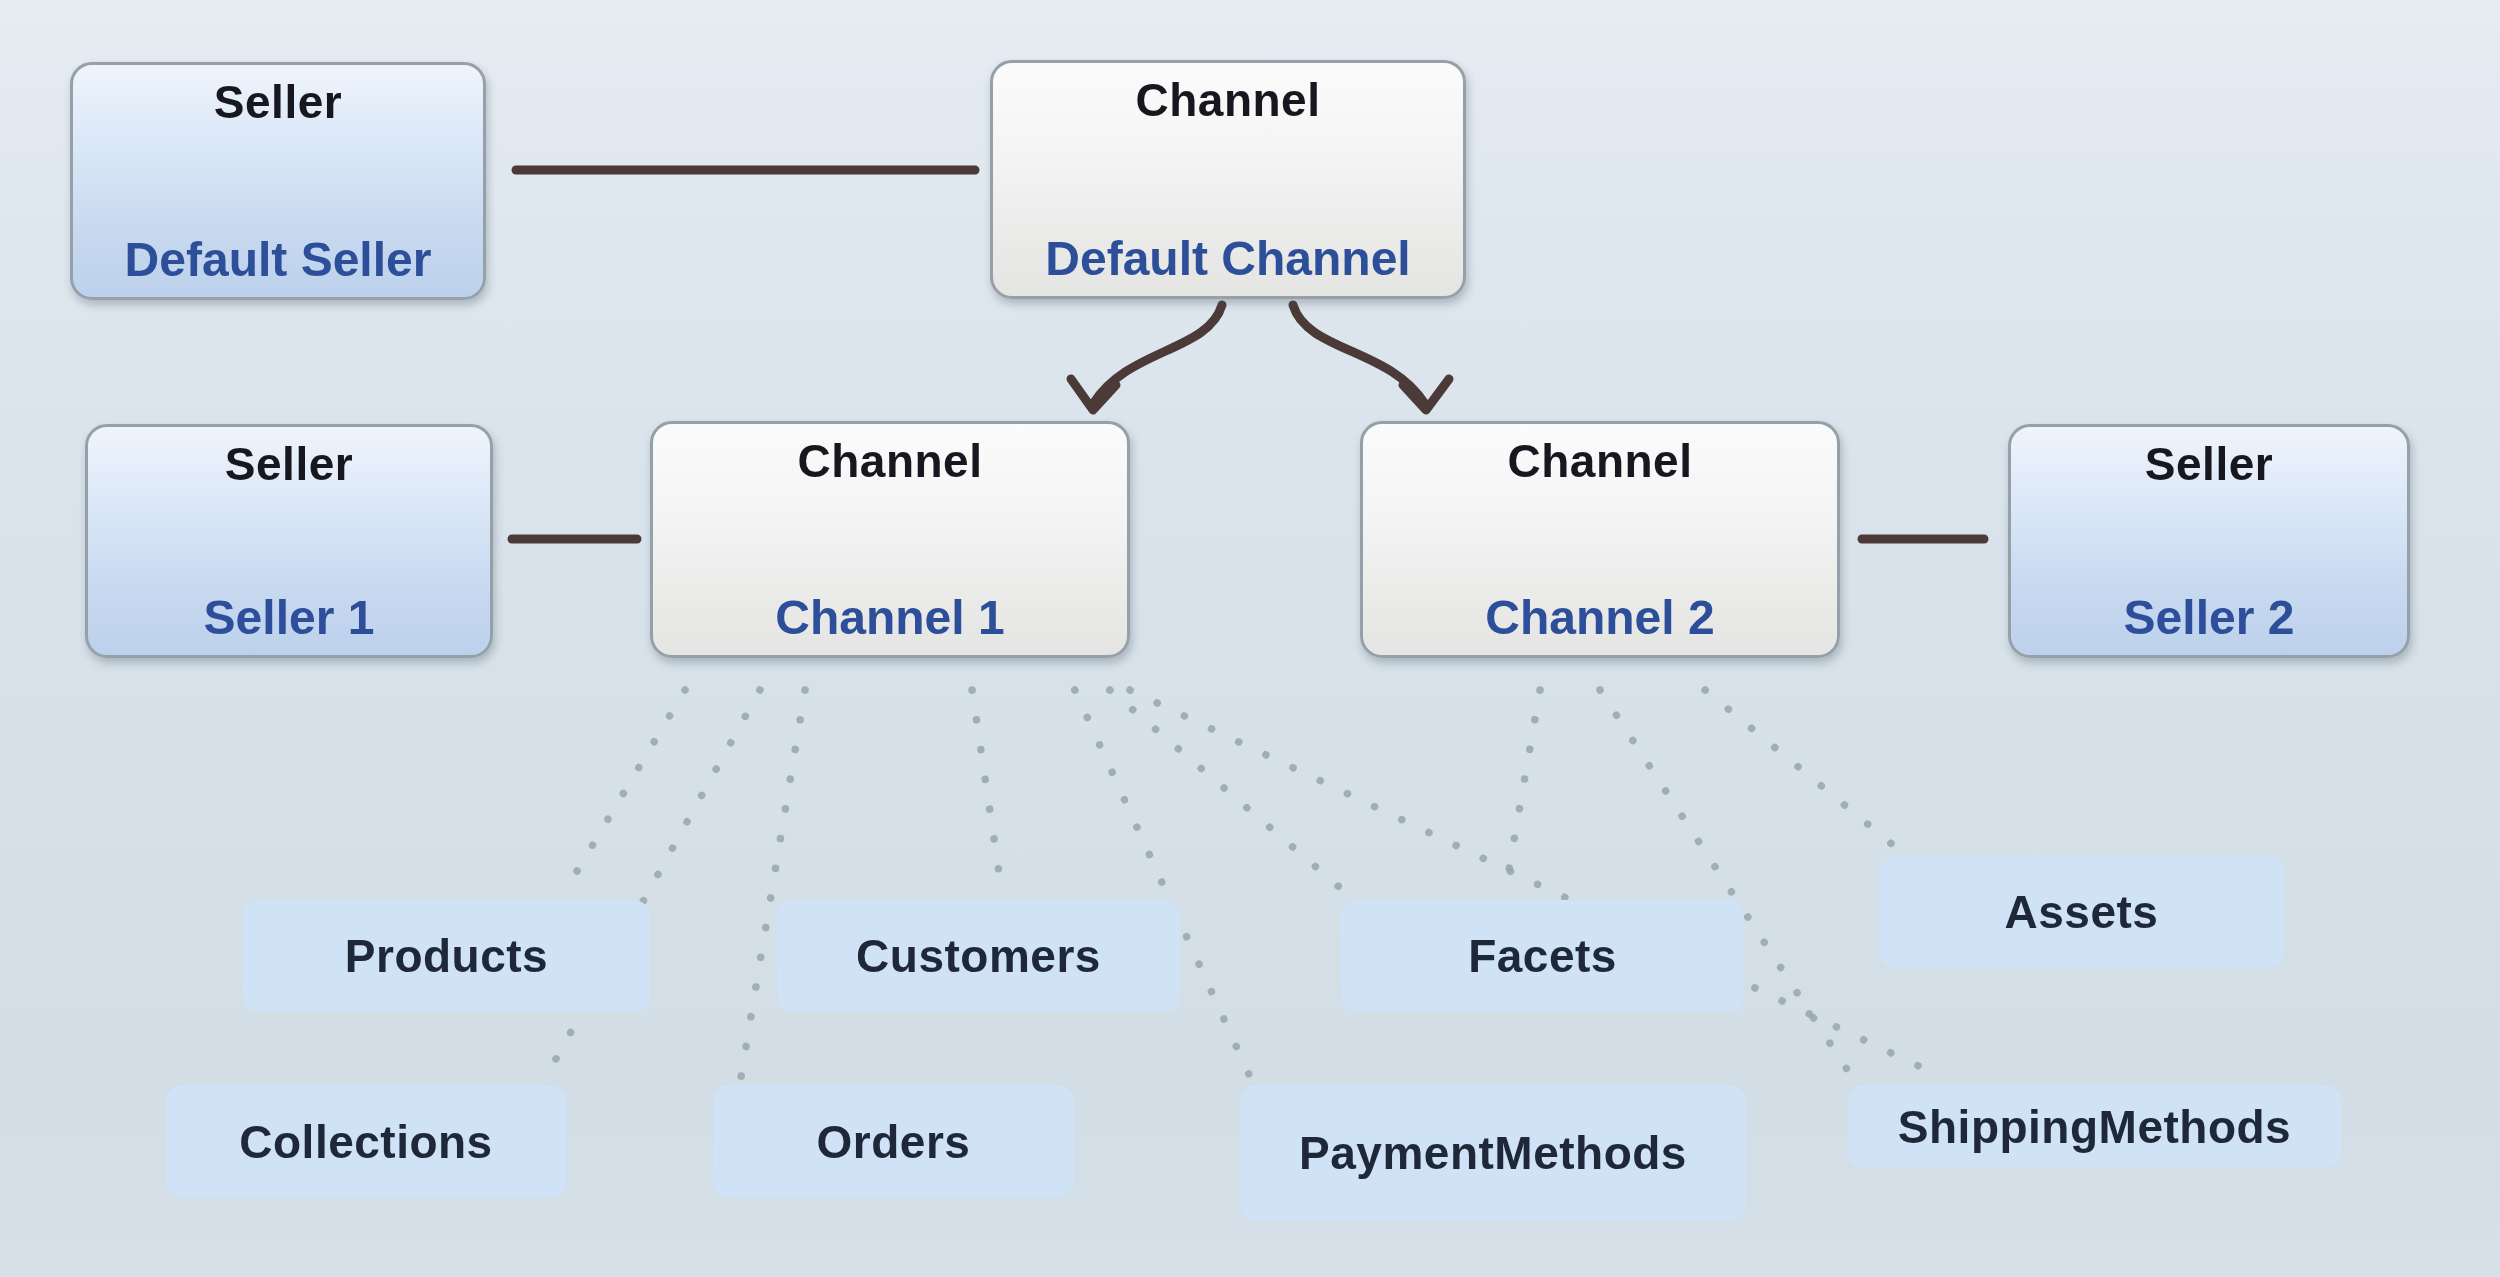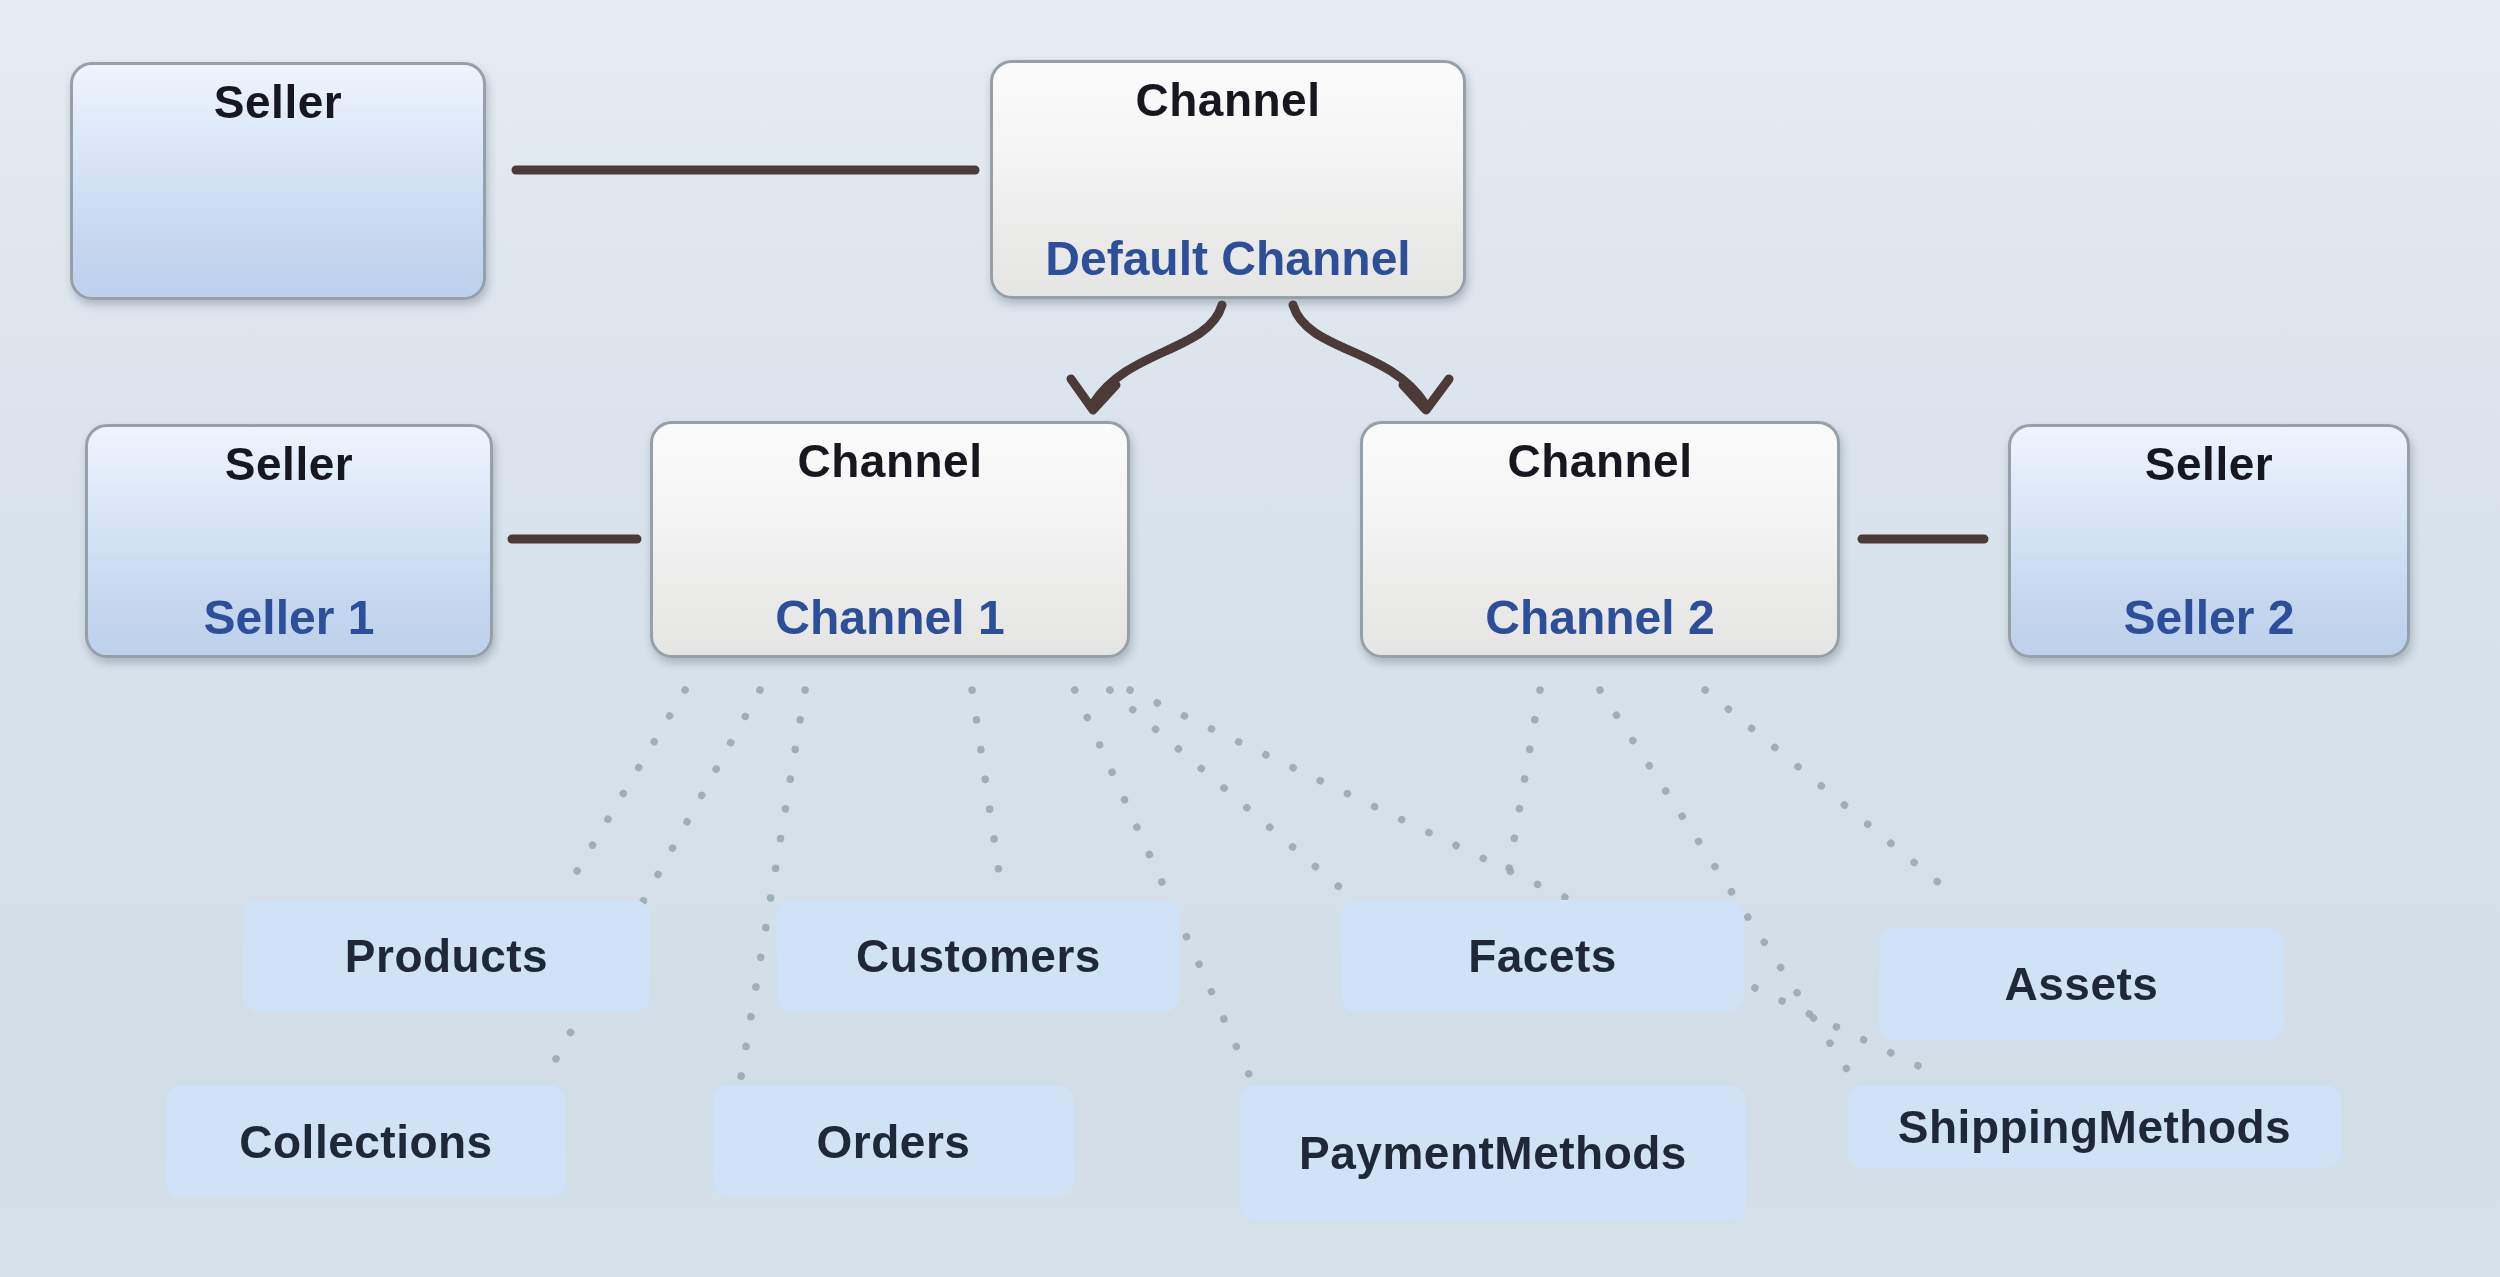--- a/index.html
+++ b/index.html
@@ -86,20 +86,21 @@
       <line x1="1109.84" y1="690" x2="1345.03" y2="892" stroke="#9aa6ae" stroke-width="7.5" stroke-linecap="round" stroke-dasharray="0.1 30" opacity="0.85"></line>
       <line x1="1130" y1="690" x2="1941.67" y2="1077" stroke="#9aa6ae" stroke-width="7.5" stroke-linecap="round" stroke-dasharray="0.1 30" opacity="0.85"></line>
       <line x1="1540" y1="690" x2="1505.021" y2="892" stroke="#9aa6ae" stroke-width="7.5" stroke-linecap="round" stroke-dasharray="0.1 30" opacity="0.85"></line>
       <line x1="1705.12" y1="690" x2="1949.875" y2="892" stroke="#9aa6ae" stroke-width="7.5" stroke-linecap="round" stroke-dasharray="0.1 30" opacity="0.85"></line>
       <line x1="1600" y1="690" x2="1851.944" y2="1077" stroke="#9aa6ae" stroke-width="7.5" stroke-linecap="round" stroke-dasharray="0.1 30" opacity="0.85"></line>
     </svg>
 
   <div id="node-layer">
       <div class="node seller" style="left: 70px; top: 62px; width: 416px; height: 238px;">
         <span class="title">Seller</span>
+        <span class="name">Default Seller</span>
       </div>
       <div class="node channel" style="left: 990px; top: 60px; width: 476px; height: 239px;">
         <span class="title">Channel</span>
         <span class="name">Default Channel</span>
       </div>
       <div class="node seller" style="left: 85px; top: 424px; width: 408px; height: 234px;">
         <span class="title">Seller</span>
         <span class="name">Seller 1</span>
       </div>
       <div class="node channel" style="left: 650px; top: 421px; width: 480px; height: 237px;">
@@ -116,21 +117,21 @@
       </div>
       <div class="node entity" style="left: 243px; top: 900px; width: 407px; height: 112px;">
         <span class="label">Products</span>
       </div>
       <div class="node entity" style="left: 777px; top: 900px; width: 403px; height: 112px;">
         <span class="label">Customers</span>
       </div>
       <div class="node entity" style="left: 1341px; top: 900px; width: 403px; height: 112px;">
         <span class="label">Facets</span>
       </div>
-      <div class="node entity" style="left: 1879px; top: 928px; width: 405px; height: 112px;">
+      <div class="node entity" style="left: 1879px; top: 856px; width: 405px; height: 112px;">
         <span class="label">Assets</span>
       </div>
       <div class="node entity" style="left: 166px; top: 1085px; width: 400px; height: 113px; text-align: center;">
         <span class="label">Collections</span>
       </div>
       <div class="node entity" style="left: 713px; top: 1085px; width: 361px; height: 113px;">
         <span class="label">Orders</span>
       </div>
       <div class="node entity" style="left: 1240px; top: 1085px; width: 506px; height: 136px;">
         <span class="label">PaymentMethods</span>

